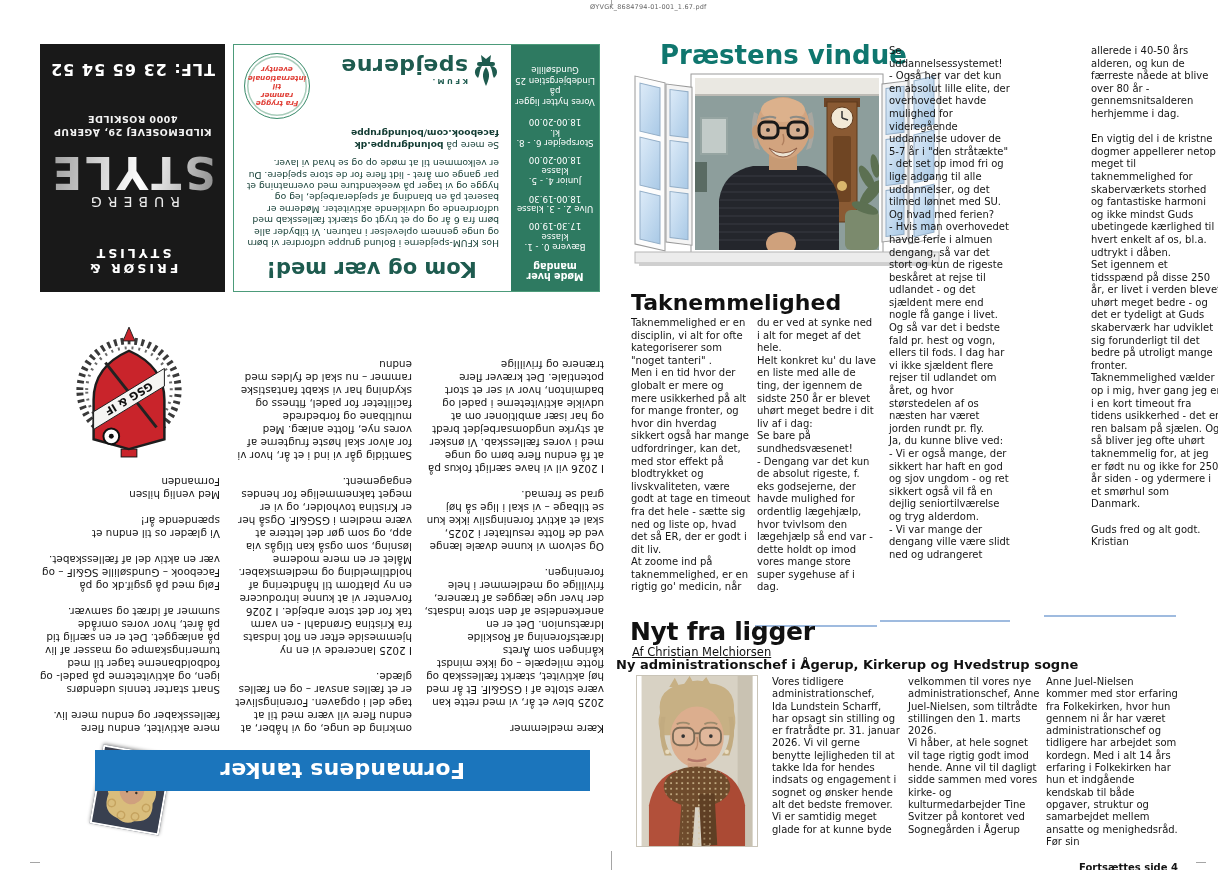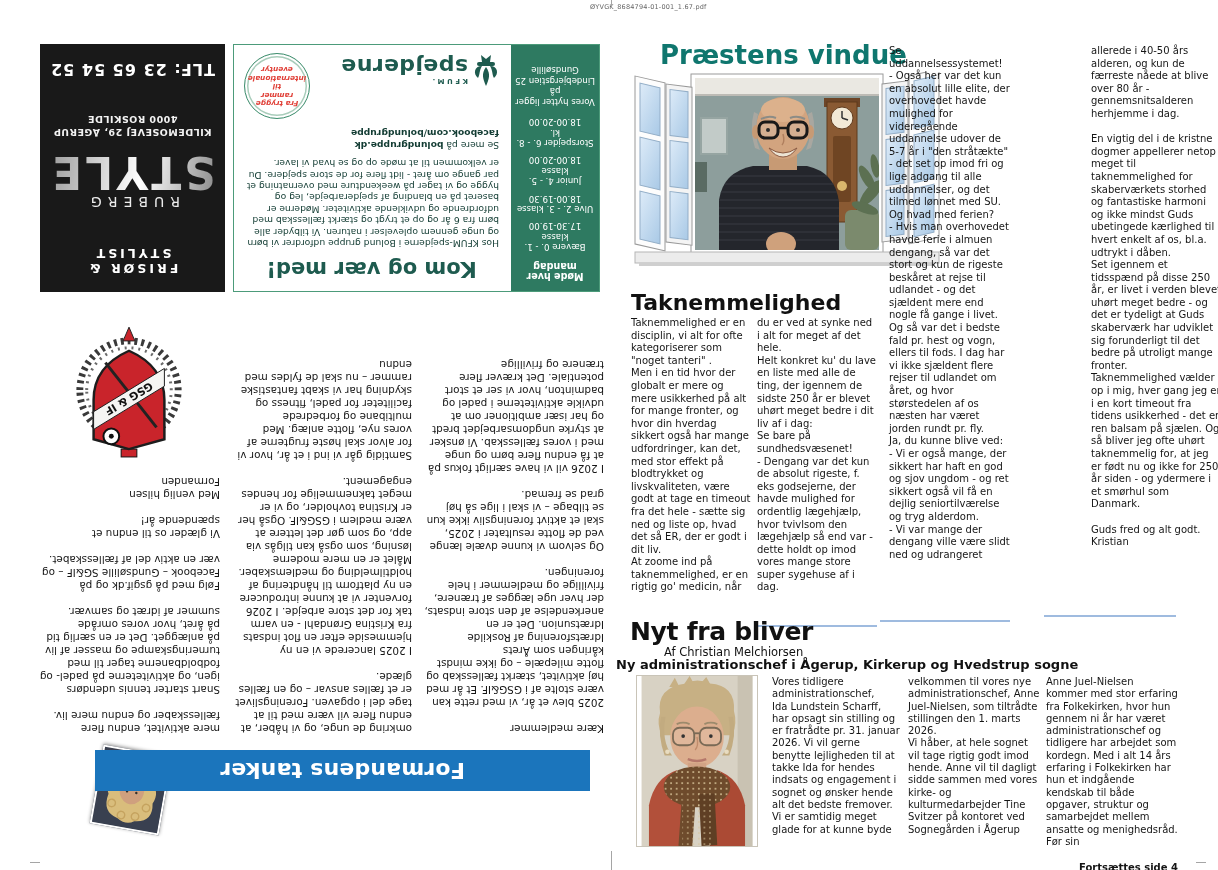--- a/index.html
+++ b/index.html
@@ -71,21 +71,21 @@
   .tk1{left:631px;top:317px;width:120px;}
   .tk2{left:757px;top:317px;width:120px;}
   .tk3{left:889px;top:45px;width:122px;}
   .tk4{left:1051px;top:45px;width:130px;margin-left:40px;}
   .bline{position:absolute;height:2px;background:#9FBBDF;}
   .bl1{left:755px;top:625px;width:122px;}
   .bl2{left:880px;top:620px;width:130px;}
   .bl3{left:1044px;top:615px;width:132px;}
 
   .nfk-title{position:absolute;left:630px;top:617px;font-size:25px;font-weight:bold;letter-spacing:-.3px;}
-  .nfk-byline{position:absolute;left:664px;top:645px;font-size:11.5px;}
+  .nfk-byline{position:absolute;left:632px;top:645px;font-size:11.5px;text-decoration:underline;}
   .nfk-subhead{position:absolute;left:616px;top:657px;font-size:13px;font-weight:bold;}
   .nfk-photo{position:absolute;left:637px;top:676px;width:120px;height:170px;box-shadow:0 0 0 1px #c9c4b8;}
   .nfkcol{position:absolute;top:676px;font-size:10px;line-height:12.3px;color:#151515;}
   .nfa{left:772px;width:128px;}
   .nfb{left:908px;width:132px;}
   .nfc{left:1046px;width:132px;}
   .cont{font-weight:bold;text-align:right;margin-top:14px;}
 </style>
 </head>
 <body>
@@ -350,21 +350,21 @@
 Set igennem et tidsspænd på disse 250 år, er livet i verden blevet uhørt meget bedre - og det er tydeligt at Guds skaberværk har udviklet sig forunderligt til det bedre på utroligt mange fronter.
 Taknemmelighed vælder op i mig, hver gang jeg er i en kort timeout fra tidens usikkerhed - det er ren balsam på sjælen. Og så bliver jeg ofte uhørt taknemmelig for, at jeg er født nu og ikke for 250 år siden - og ydermere i et smørhul som Danmark.
 
 Guds fred og alt godt.
 Kristian</div>
 
   <div class="bline bl1"></div>
   <div class="bline bl2"></div>
   <div class="bline bl3"></div>
 
-  <div class="nfk-title">Nyt fra bliver</div>
+  <div class="nfk-title">Nyt fra ligger</div>
   <div class="nfk-byline">Af Christian Melchiorsen</div>
   <div class="nfk-subhead">Ny administrationschef i Ågerup, Kirkerup og Hvedstrup sogne</div>
 
   <div class="nfk-photo">
     <svg width="120" height="170" viewBox="0 0 120 184">
       <defs>
         <pattern id="dots" width="6" height="6" patternUnits="userSpaceOnUse">
           <circle cx="2" cy="2" r="1" fill="#d9c49a"></circle>
         </pattern>
       </defs>

